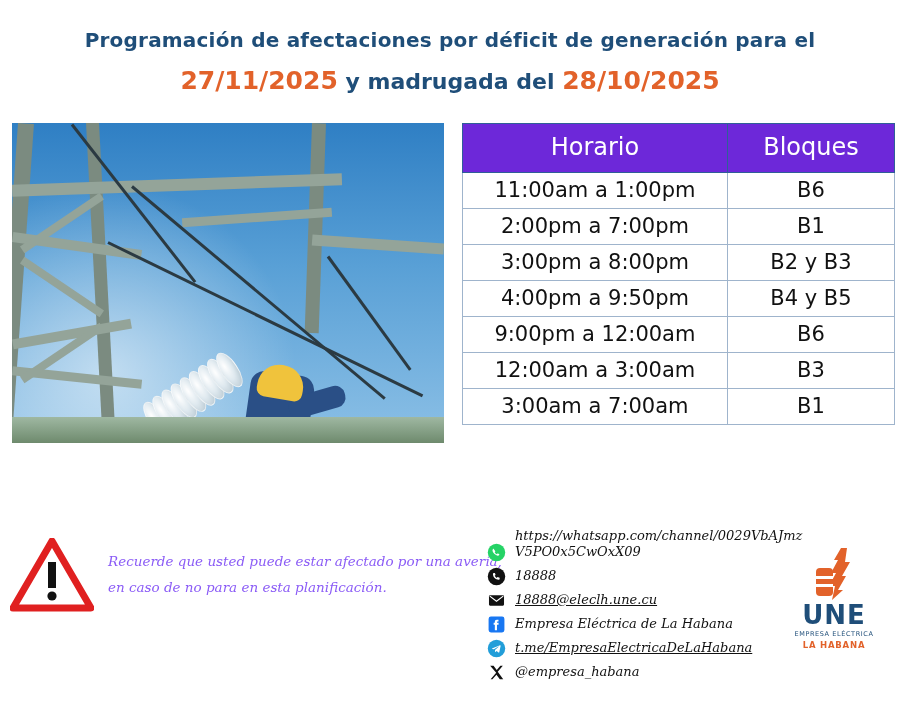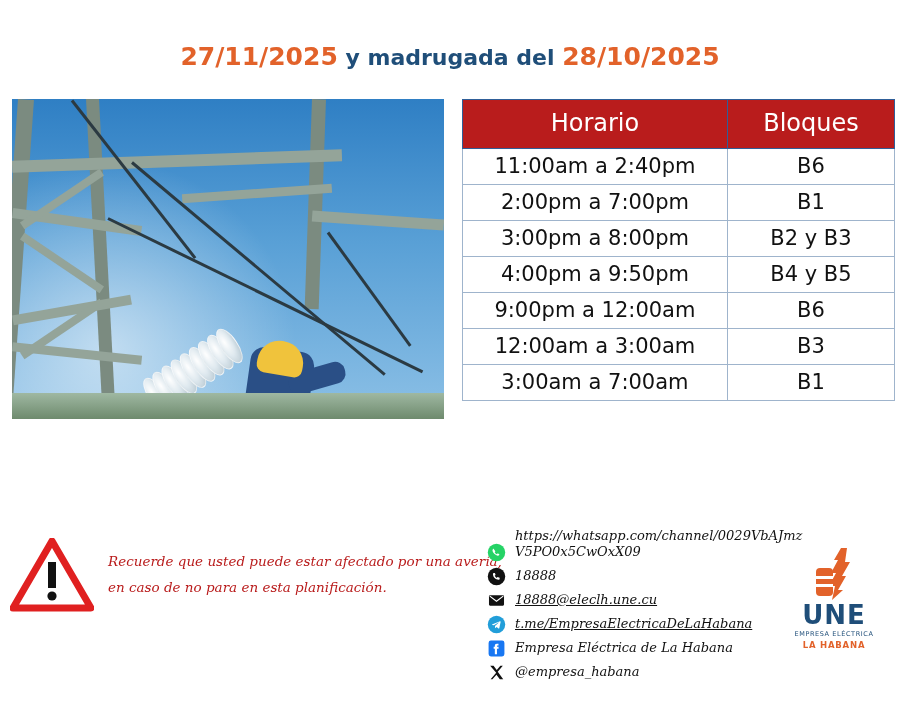--- a/index.html
+++ b/index.html
@@ -149,21 +149,21 @@
   .table-wrap {
     margin-left: 18px;
     flex: 1 1 auto;
   }
   table.schedule {
     border-collapse: collapse;
     width: 433px;
     font-family: "DejaVu Sans", sans-serif;
   }
   table.schedule th {
-    background: #b91c1c;
+    background: #6d28d9;
     color: #ffffff;
     font-size: 24px;
     font-weight: normal;
     padding: 9px 0 11px 0;
     border: 1px solid #2f5e98;
   }
   table.schedule th.c1 { width: 266px; }
   table.schedule th.c2 { width: 167px; border-left: 1px solid #a3a3a3; }
   table.schedule td {
     border: 1px solid #9fb4cc;
@@ -194,21 +194,21 @@
     height: 74px;
     position: relative;
     flex: 0 0 auto;
   }
   .warn-tri svg { display: block; }
   .warn-text {
     margin-left: 14px;
     font-family: "DejaVu Serif", serif;
     font-style: italic;
     font-size: 13.5px;
-    color: #b91c1c;
+    color: #8b5cf6;
     line-height: 1.9;
     white-space: nowrap;
   }
 
   .contacts {
     position: absolute;
     left: 487px;
     top: 8px;
     font-family: "DejaVu Serif", serif;
     font-style: italic;
@@ -267,20 +267,21 @@
     color: #e2622a;
     font-weight: bold;
     letter-spacing: 0.8px;
     margin-top: 2px;
   }
 </style>
 </head>
 <body>
 
 <div class="header">
+  <div class="line1">Programación de afectaciones por déficit de generación para el</div>
   <div class="line2">
     <span class="date">27/11/2025</span><span class="mid"> y madrugada del </span><span class="date">28/10/2025</span>
   </div>
 </div>
 
 <div class="main">
 
   <div class="photo">
     <div class="sky-glow"></div>
 
@@ -325,21 +326,21 @@
   <div class="table-wrap">
     <table class="schedule">
       <thead>
         <tr>
           <th class="c1">Horario</th>
           <th class="c2">Bloques</th>
         </tr>
       </thead>
       <tbody>
         <tr>
-          <td>11:00am a 2:40pm</td>
+          <td>11:00am a 1:00pm</td>
           <td>B6</td>
         </tr>
         <tr>
           <td>2:00pm a 7:00pm</td>
           <td>B1</td>
         </tr>
         <tr>
           <td>3:00pm a 8:00pm</td>
           <td>B2 y B3</td>
         </tr>
@@ -411,35 +412,35 @@
           <rect x="2.5" y="5.5" width="19" height="13" rx="1.4" fill="#111111"></rect>
           <path d="M3.5 6.5 L12 13 L20.5 6.5" fill="none" stroke="#ffffff" stroke-width="1.5"></path>
         </svg>
       </span>
       <span class="contact-txt underline">18888@eleclh.une.cu</span>
     </div>
 
     <div class="contact-row">
       <span class="contact-ico">
         <svg width="19" height="19" viewBox="0 0 24 24">
+          <rect x="2" y="2" width="20" height="20" rx="3" fill="#1877F2"></rect>
+          <path d="M14.6 12.2h-2v7h-2.7v-7H8.4V9.9h1.5V8.6c0-1.6.7-2.6 2.6-2.6h2v2.3h-1.2c-.6 0-.7.2-.7.7v.9h2z" fill="#ffffff"></path>
+        </svg>
+      </span>
+      <span class="contact-txt">Empresa Eléctrica de La Habana</span>
+    </div>
+
+    <div class="contact-row">
+      <span class="contact-ico">
+        <svg width="19" height="19" viewBox="0 0 24 24">
           <circle cx="12" cy="12" r="11" fill="#229ED9"></circle>
           <path d="M6.2 11.9l10.2-3.9c.5-.2.9.1.8.7l-1.7 8c-.1.5-.5.7-.9.4l-2.5-1.8-1.2 1.2c-.2.2-.4.2-.6 0l-.2-2.6 4.6-4.2c.2-.2-.1-.3-.3-.2l-5.7 3.6-2-.6c-.5-.2-.5-.5.5-.6z" fill="#ffffff"></path>
         </svg>
       </span>
       <span class="contact-txt underline">t.me/EmpresaElectricaDeLaHabana</span>
-    </div>
-
-    <div class="contact-row">
-      <span class="contact-ico">
-        <svg width="19" height="19" viewBox="0 0 24 24">
-          <rect x="2" y="2" width="20" height="20" rx="3" fill="#1877F2"></rect>
-          <path d="M14.6 12.2h-2v7h-2.7v-7H8.4V9.9h1.5V8.6c0-1.6.7-2.6 2.6-2.6h2v2.3h-1.2c-.6 0-.7.2-.7.7v.9h2z" fill="#ffffff"></path>
-        </svg>
-      </span>
-      <span class="contact-txt">Empresa Eléctrica de La Habana</span>
     </div>
 
     <div class="contact-row">
       <span class="contact-ico">
         <svg width="19" height="19" viewBox="0 0 24 24">
           <path d="M4 3.5h4.3l4 5.4 4.6-5.4H20l-6.4 7.4L20.5 20.5h-4.3l-4.3-5.8-5 5.8H4.6l7-8.1z" fill="#111111"></path>
         </svg>
       </span>
       <span class="contact-txt">@empresa_habana</span>
     </div>

